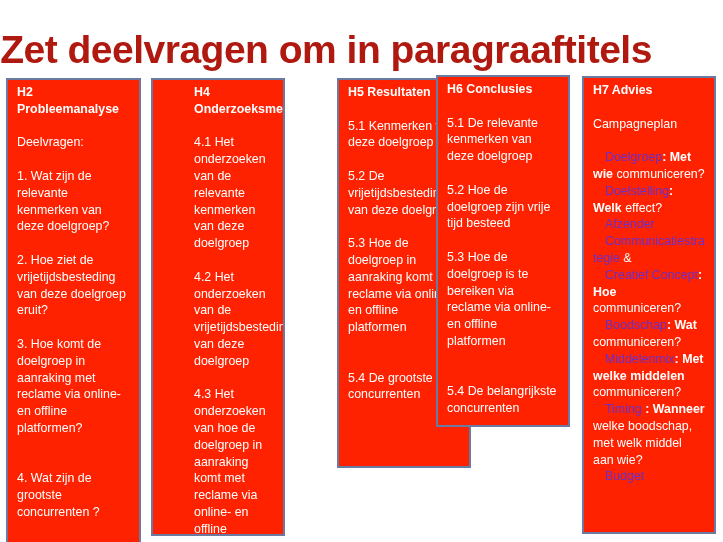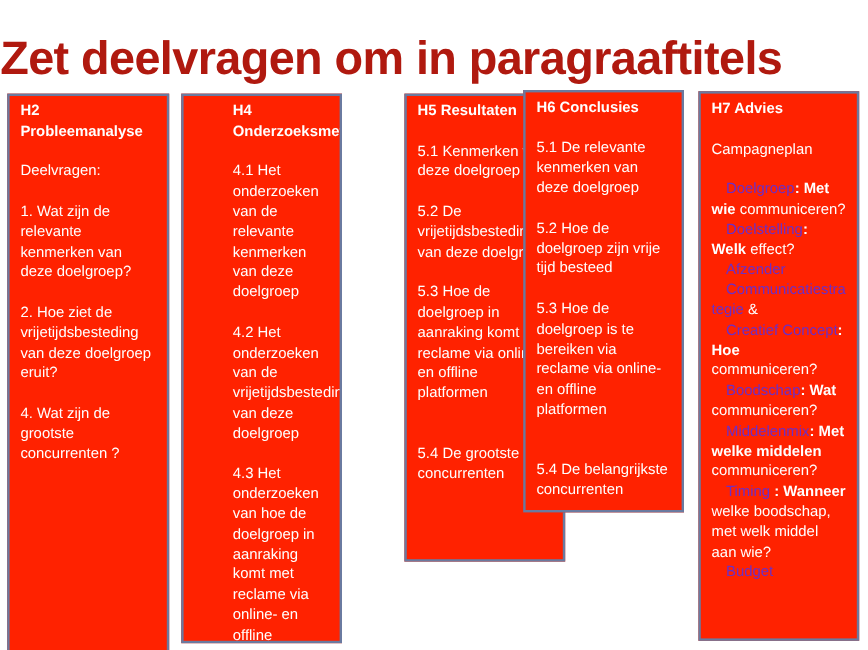--- a/index.html
+++ b/index.html
@@ -69,20 +69,21 @@
 <div class="title">Zet deelvragen om in paragraaftitels</div>
 
 <div class="box" id="b1">
   <div class="head">
     <span>H2</span><br>
     <span>Probleemanalyse</span>
   </div>
   <p>Deelvragen:</p>
   <p>1. Wat zijn de relevante kenmerken van deze doelgroep?</p>
   <p>2. Hoe ziet de vrijetijdsbesteding van deze doelgroep eruit?</p>
+  <p class="gap-2">3. Hoe komt de doelgroep in aanraking met reclame via online- en offline platformen?</p>
   <p>4. Wat zijn de grootste concurrenten ?</p>
 </div>
 
 <div class="box" id="b2">
   <div class="head">
     <span>H4</span><br>
     <span>Onderzoeksmeth.</span>
   </div>
   <p>4.1 Het onderzoeken van de relevante kenmerken van deze doelgroep</p>
   <p>4.2 Het onderzoeken van de vrijetijdsbesteding van deze doelgroep</p>

